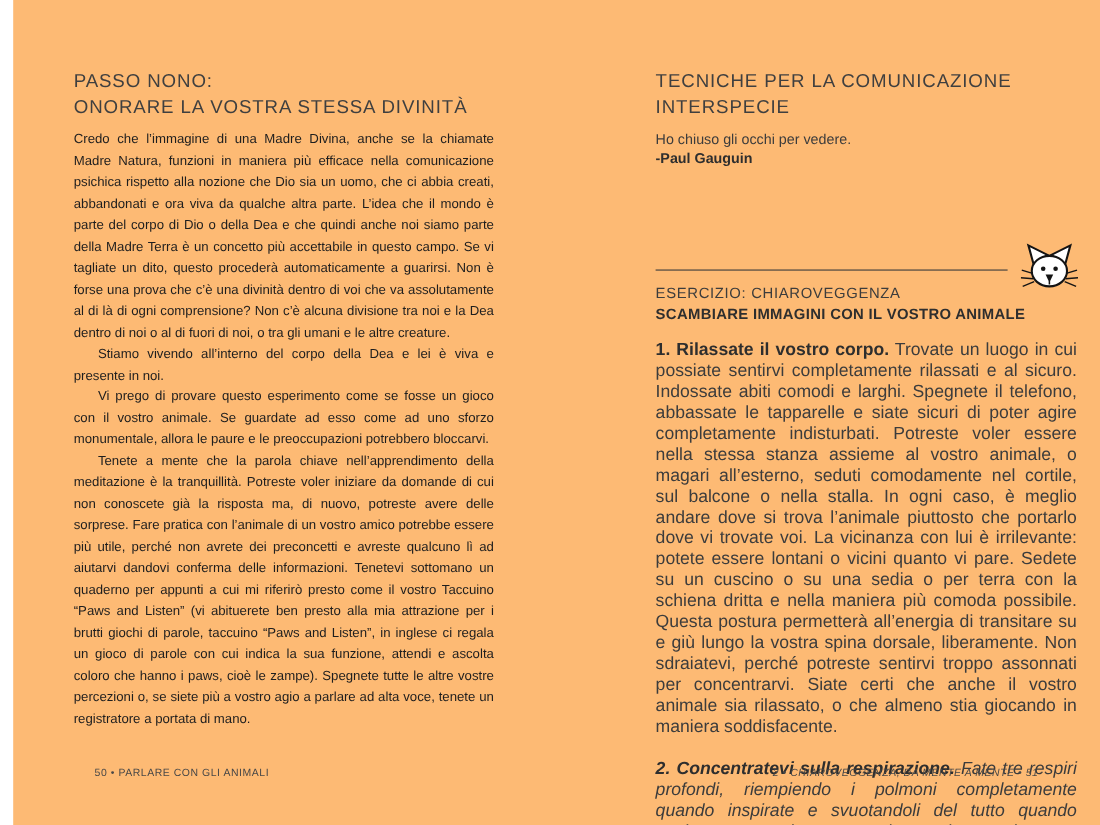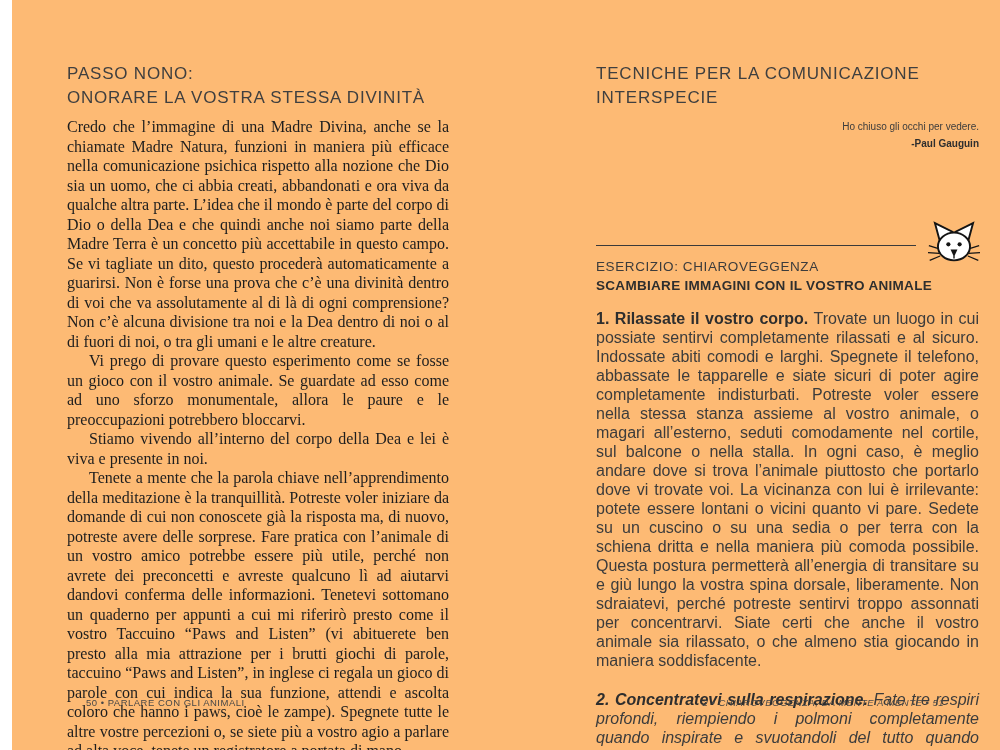--- a/index.html
+++ b/index.html
@@ -13,30 +13,30 @@
   .page-left  { left:55px;  width:382px; }
   .page-right { left:584px; width:383px; }
 
   .chapter-title {
     margin:0; font-family:"Liberation Sans", sans-serif;
     font-size:17px; font-weight:400; letter-spacing:0.8px;
     line-height:24px; color:#3f3f3f;
   }
 
   .serif-p {
-    margin:0; font-family:Liberation Serif, serif;
-    font-size:16px; line-height:19.5px; color:#1e1e1e;
+    margin:0; font-family:Liberation Sans, sans-serif;
+    font-size:12px; line-height:19.5px; color:#1e1e1e;
     text-align:justify;
   }
   .p-first { margin-top:7px; }
   .indent  { text-indent:22px; }
 
   .quote {
-    margin-top:8px; text-align:right;
-    font-size:10px; line-height:17px; color:#3c3c3c;
+    margin-top:8px; text-align:left;
+    font-size:13px; line-height:17px; color:#3c3c3c;
   }
   .quote-author { font-weight:bold; color:#2e2e2e; }
 
   .exercise-head { position:relative; margin-top:93px; }
   .rule { width:320px; height:0; border-top:1px solid #3a3a3a; }
   .cat  { position:absolute; top:-27px; left:332px; width:52px; height:50px; }
 
   .ex-label {
     margin-top:12px; font-size:13.5px; letter-spacing:0.6px;
     color:#3c3c3c; line-height:17px;
@@ -64,22 +64,22 @@
 <body>
 
 <div class="spread">
 
   <section class="page page-left">
     <h1 class="chapter-title">
       <span>PASSO NONO:</span><br>
       <span>ONORARE LA VOSTRA STESSA DIVINITÀ</span>
     </h1>
     <p class="serif-p p-first">Credo che l’immagine di una Madre Divina, anche se la chiamate Madre Natura, funzioni in maniera più efficace nella comunicazione psichica rispetto alla nozione che Dio sia un uomo, che ci abbia creati, abbandonati e ora viva da qualche altra parte. L’idea che il mondo è parte del corpo di Dio o della Dea e che quindi anche noi siamo parte della Madre Terra è un concetto più accettabile in questo campo. Se vi tagliate un dito, questo procederà automaticamente a guarirsi. Non è forse una prova che c’è una divinità dentro di voi che va assolutamente al di là di ogni comprensione? Non c’è alcuna divisione tra noi e la Dea dentro di noi o al di fuori di noi, o tra gli umani e le altre creature.</p>
+    <p class="serif-p indent">Stiamo vivendo all’interno del corpo della Dea e lei è viva e presente in noi.</p>
     <p class="serif-p indent">Vi prego di provare questo esperimento come se fosse un gioco con il vostro animale. Se guardate ad esso come ad uno sforzo monumentale, allora le paure e le preoccupazioni potrebbero bloccarvi.</p>
-    <p class="serif-p indent">Stiamo vivendo all’interno del corpo della Dea e lei è viva e presente in noi.</p>
     <p class="serif-p indent">Tenete a mente che la parola chiave nell’apprendimento della meditazione è la tranquillità. Potreste voler iniziare da domande di cui non conoscete già la risposta ma, di nuovo, potreste avere delle sorprese. Fare pratica con l’animale di un vostro amico potrebbe essere più utile, perché non avrete dei preconcetti e avreste qualcuno lì ad aiutarvi dandovi conferma delle informazioni. Tenetevi sottomano un quaderno per appunti a cui mi riferirò presto come il vostro Taccuino “Paws and Listen” (vi abituerete ben presto alla mia attrazione per i brutti giochi di parole, taccuino “Paws and Listen”, in inglese ci regala un gioco di parole con cui indica la sua funzione, attendi e ascolta coloro che hanno i paws, cioè le zampe). Spegnete tutte le altre vostre percezioni o, se siete più a vostro agio a parlare ad alta voce, tenete un registratore a portata di mano.</p>
   </section>
 
   <section class="page page-right">
     <h1 class="chapter-title">
       <span>TECNICHE PER LA COMUNICAZIONE</span><br>
       <span>INTERSPECIE</span>
     </h1>
 
     <div class="quote">

